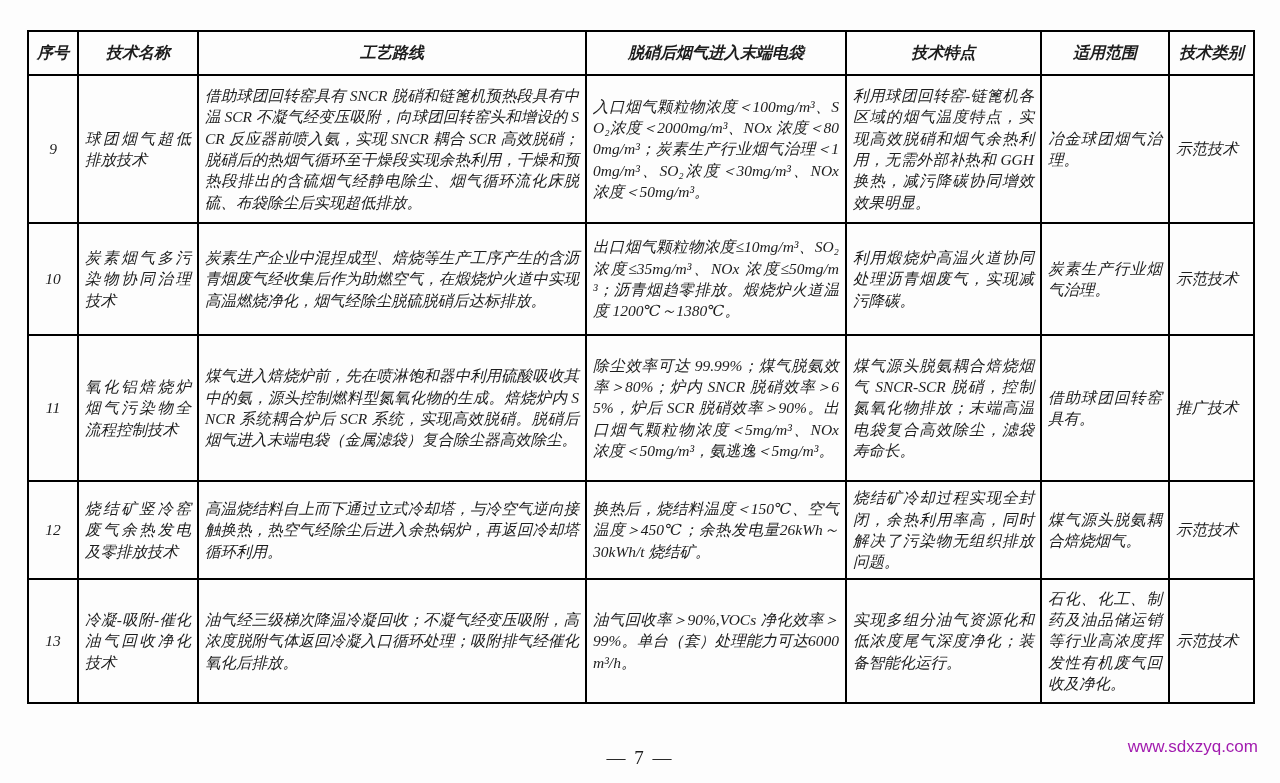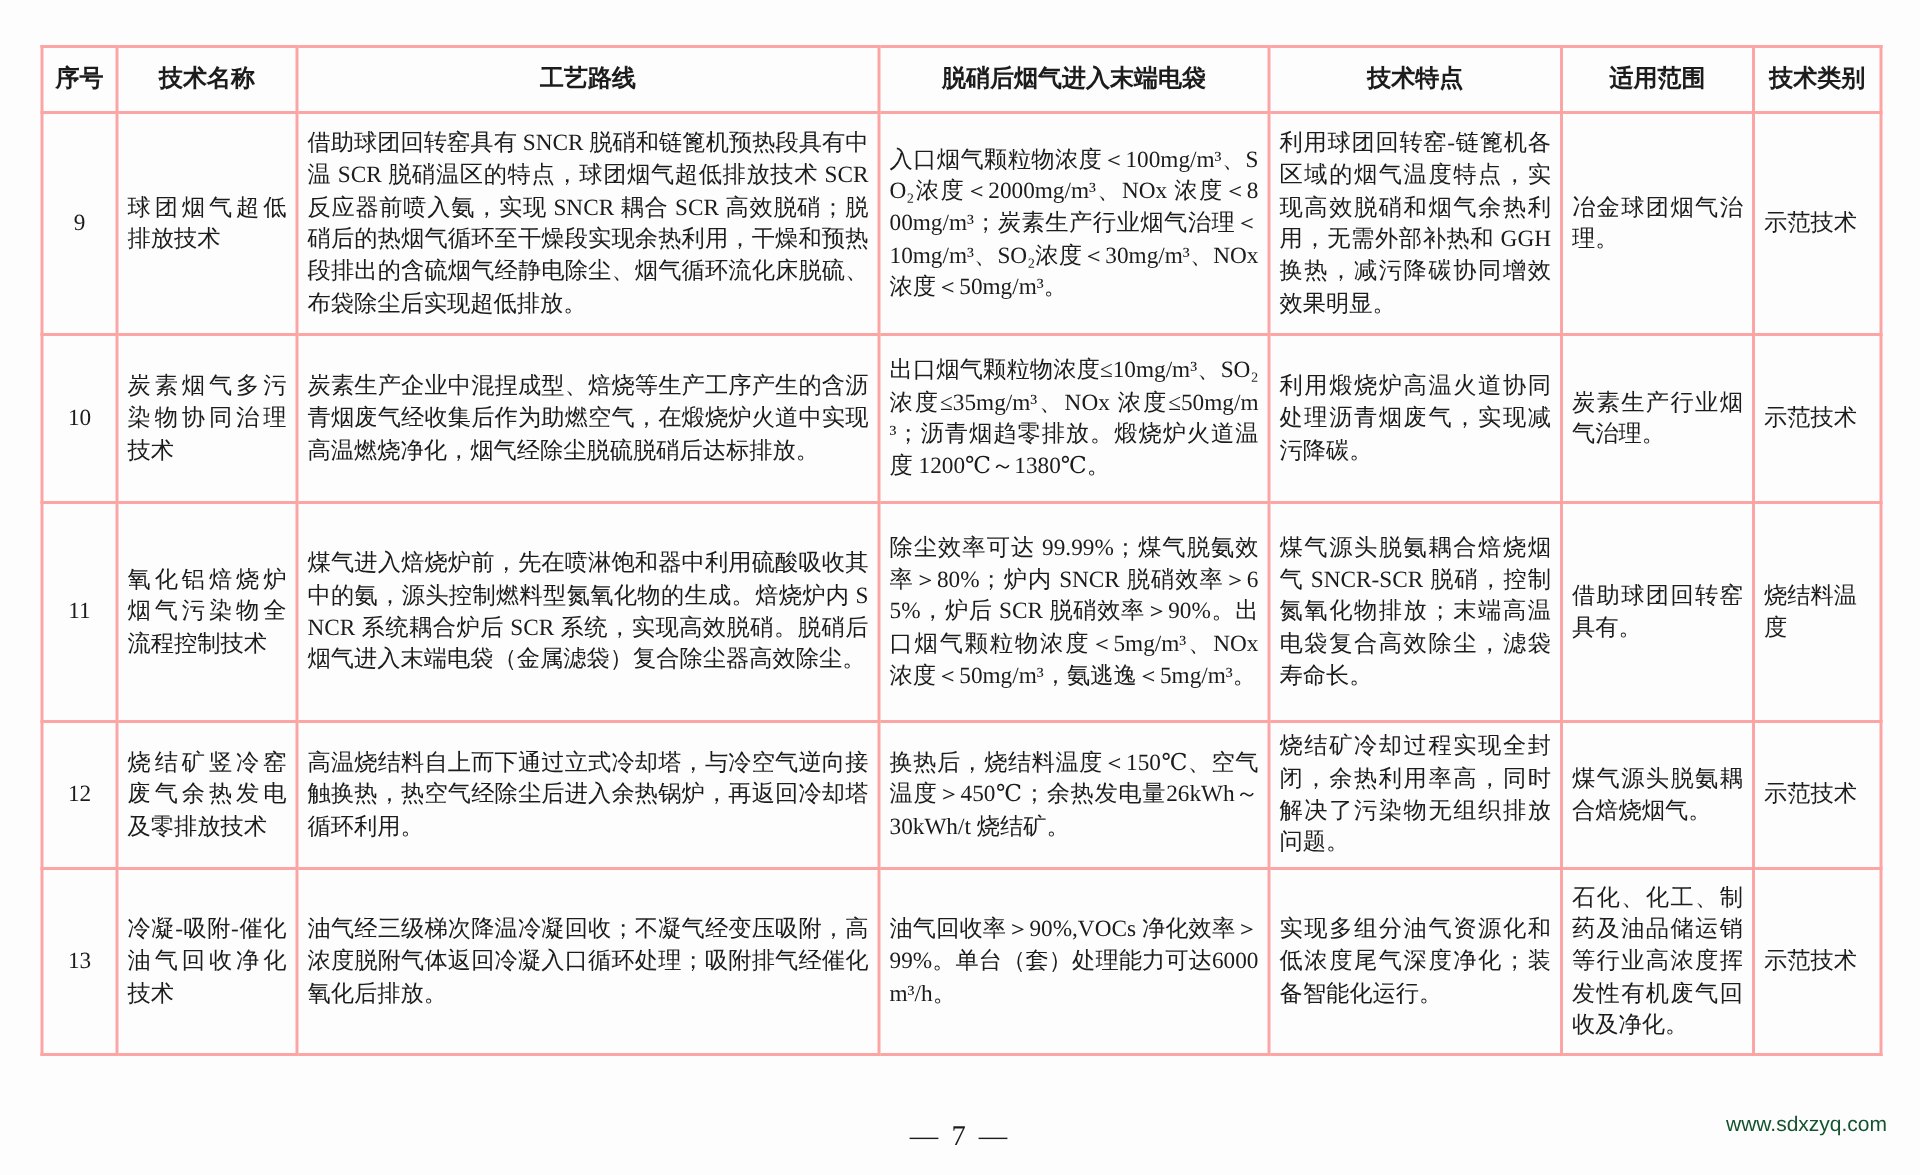--- a/index.html
+++ b/index.html
@@ -11,26 +11,27 @@
     overflow: hidden;
   }
   .doc-table {
     position: absolute;
     left: 27px; top: 30px;
     width: 1226px;
     border-collapse: collapse;
     table-layout: fixed;
   }
   .doc-table th, .doc-table td {
-    border: 2px solid #fca5a5;
+    border: 2px solid #000000;
     padding: 4px 6px;
     font-size: 15.5px;
     line-height: 1.38;
     vertical-align: middle;
     word-break: break-all;
+    font-style: italic;
   }
   .doc-table th {
     font-weight: bold;
     text-align: center;
     font-size: 16px;
     height: 44px;
   }
   .cell-no { text-align: center; }
   .cell-name { text-align: justify; }
   .cell-process, .cell-indicators, .cell-features, .cell-scope { text-align: justify; }
@@ -46,22 +47,22 @@
     bottom: 14px;
     text-align: center;
     font-size: 19px;
     letter-spacing: 2px;
     color: #1c1c1c;
   }
   .footer-watermark {
     position: absolute;
     right: 22px;
     bottom: 26px;
-    font-size: 14px;
-    color: #14532d;
+    font-size: 17px;
+    color: #a21caf;
     font-family: "Liberation Sans", sans-serif;
   }
 </style>
 </head>
 <body>
 
 <table class="doc-table">
   <colgroup>
     <col style="width:50px">
       <col style="width:120px">
@@ -79,21 +80,21 @@
       <th>脱硝后烟气进入末端电袋</th>
       <th>技术特点</th>
       <th>适用范围</th>
       <th>技术类别</th>
     </tr>
   </thead>
   <tbody>
     <tr class="row-9">
       <td class="cell-no">9</td>
       <td class="cell-name">球团烟气超低排放技术</td>
-      <td class="cell-process">借助球团回转窑具有 SNCR 脱硝和链篦机预热段具有中温 SCR 脱硝温区的特点，球团烟气超低排放技术 SCR 反应器前喷入氨，实现 SNCR 耦合 SCR 高效脱硝；脱硝后的热烟气循环至干燥段实现余热利用，干燥和预热段排出的含硫烟气经静电除尘、烟气循环流化床脱硫、布袋除尘后实现超低排放。</td>
+      <td class="cell-process">借助球团回转窑具有 SNCR 脱硝和链篦机预热段具有中温 SCR 不凝气经变压吸附，向球团回转窑头和增设的 SCR 反应器前喷入氨，实现 SNCR 耦合 SCR 高效脱硝；脱硝后的热烟气循环至干燥段实现余热利用，干燥和预热段排出的含硫烟气经静电除尘、烟气循环流化床脱硫、布袋除尘后实现超低排放。</td>
       <td class="cell-indicators">入口烟气颗粒物浓度＜100mg/m³、SO₂浓度＜2000mg/m³、NOx 浓度＜800mg/m³；炭素生产行业烟气治理＜10mg/m³、SO₂浓度＜30mg/m³、NOx 浓度＜50mg/m³。</td>
       <td class="cell-features">利用球团回转窑-链篦机各区域的烟气温度特点，实现高效脱硝和烟气余热利用，无需外部补热和 GGH 换热，减污降碳协同增效效果明显。</td>
       <td class="cell-scope">冶金球团烟气治理。</td>
       <td class="cell-category">示范技术</td>
     </tr>
     <tr class="row-10">
       <td class="cell-no">10</td>
       <td class="cell-name">炭素烟气多污染物协同治理技术</td>
       <td class="cell-process">炭素生产企业中混捏成型、焙烧等生产工序产生的含沥青烟废气经收集后作为助燃空气，在煅烧炉火道中实现高温燃烧净化，烟气经除尘脱硫脱硝后达标排放。</td>
       <td class="cell-indicators">出口烟气颗粒物浓度≤10mg/m³、SO₂ 浓度≤35mg/m³、NOx 浓度≤50mg/m³；沥青烟趋零排放。煅烧炉火道温度 1200℃～1380℃。</td>
@@ -101,21 +102,21 @@
       <td class="cell-scope">炭素生产行业烟气治理。</td>
       <td class="cell-category">示范技术</td>
     </tr>
     <tr class="row-11">
       <td class="cell-no">11</td>
       <td class="cell-name">氧化铝焙烧炉烟气污染物全流程控制技术</td>
       <td class="cell-process">煤气进入焙烧炉前，先在喷淋饱和器中利用硫酸吸收其中的氨，源头控制燃料型氮氧化物的生成。焙烧炉内 SNCR 系统耦合炉后 SCR 系统，实现高效脱硝。脱硝后烟气进入末端电袋（金属滤袋）复合除尘器高效除尘。</td>
       <td class="cell-indicators">除尘效率可达 99.99%；煤气脱氨效率＞80%；炉内 SNCR 脱硝效率＞65%，炉后 SCR 脱硝效率＞90%。出口烟气颗粒物浓度＜5mg/m³、NOx 浓度＜50mg/m³，氨逃逸＜5mg/m³。</td>
       <td class="cell-features">煤气源头脱氨耦合焙烧烟气 SNCR-SCR 脱硝，控制氮氧化物排放；末端高温电袋复合高效除尘，滤袋寿命长。</td>
       <td class="cell-scope">借助球团回转窑具有。</td>
-      <td class="cell-category">烧结料温度</td>
+      <td class="cell-category">推广技术</td>
     </tr>
     <tr class="row-12">
       <td class="cell-no">12</td>
       <td class="cell-name">烧结矿竖冷窑废气余热发电及零排放技术</td>
       <td class="cell-process">高温烧结料自上而下通过立式冷却塔，与冷空气逆向接触换热，热空气经除尘后进入余热锅炉，再返回冷却塔循环利用。</td>
       <td class="cell-indicators">换热后，烧结料温度＜150℃、空气温度＞450℃；余热发电量26kWh～30kWh/t 烧结矿。</td>
       <td class="cell-features">烧结矿冷却过程实现全封闭，余热利用率高，同时解决了污染物无组织排放问题。</td>
       <td class="cell-scope">煤气源头脱氨耦合焙烧烟气。</td>
       <td class="cell-category">示范技术</td>
     </tr>

